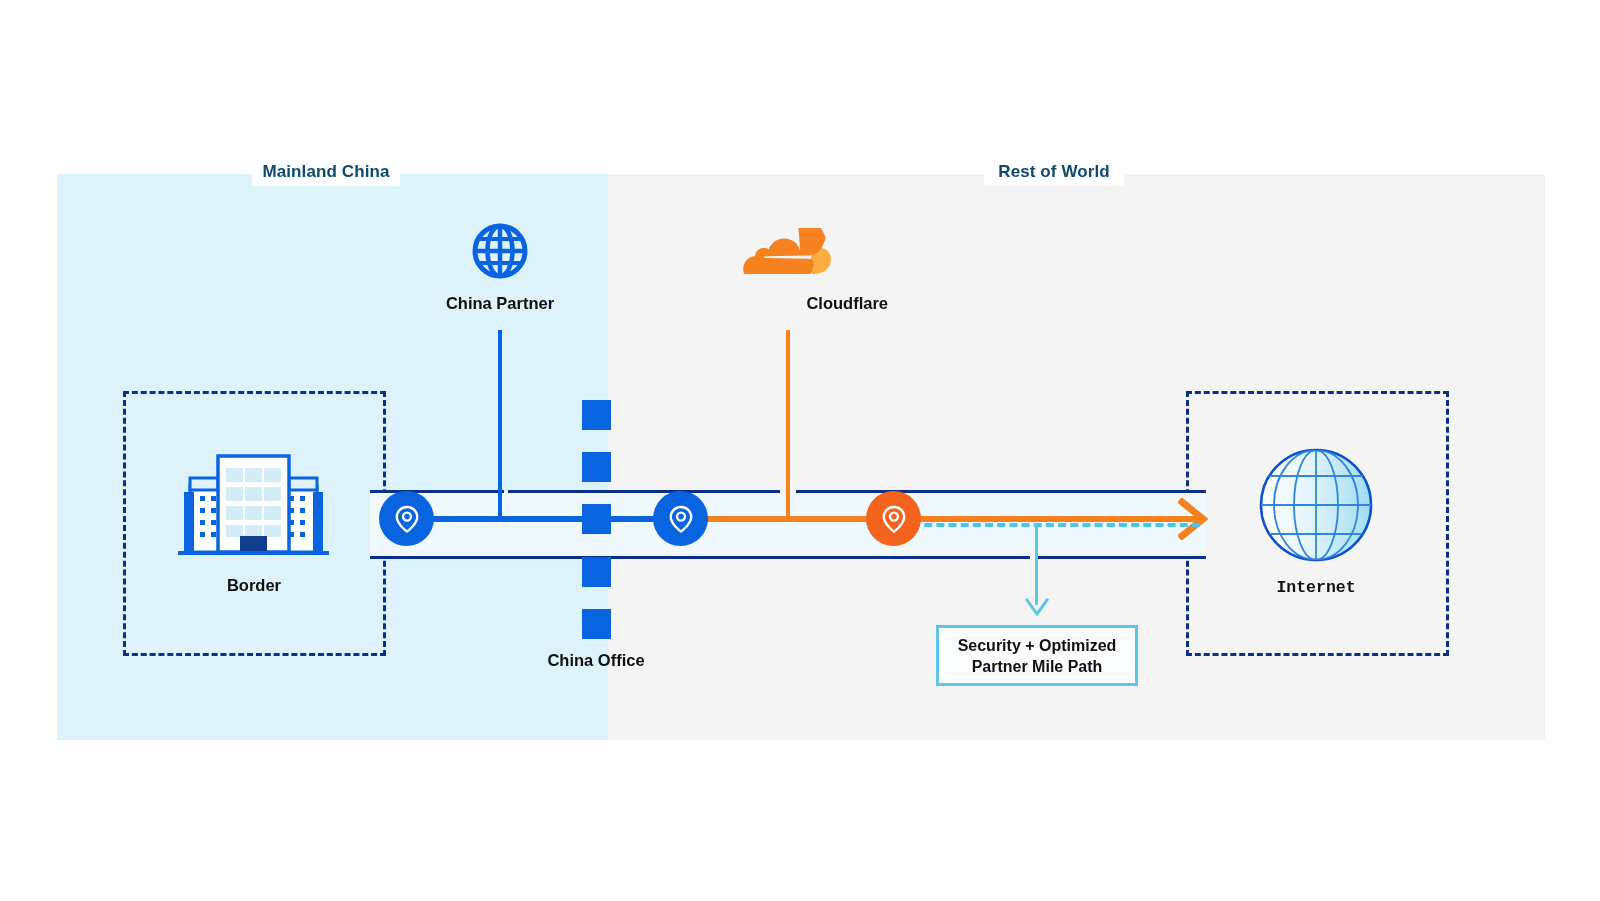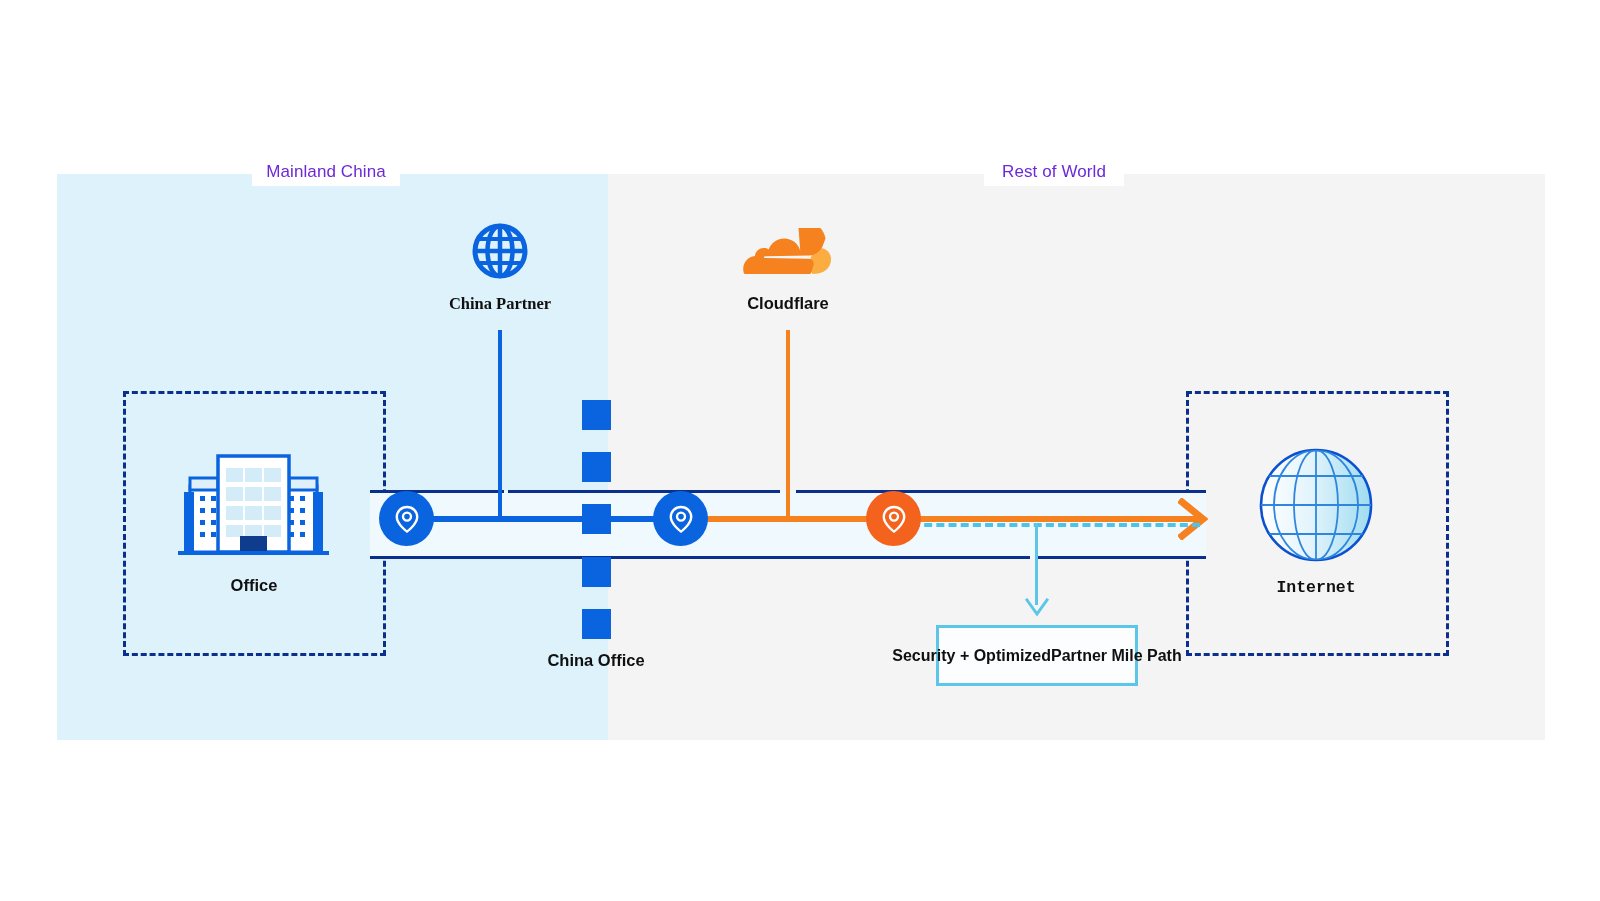--- a/index.html
+++ b/index.html
@@ -39,23 +39,23 @@
   .region-row {
     left: 608px;
     width: 937px;
     background: #f4f4f4;
   }
 
   
   .region-label {
     position: absolute;
     background: #ffffff;
-    color: #6d28d9;
+    color: #0c4a6e;
     font-size: 17px;
-    font-weight: normal;
+    font-weight: bold;
     letter-spacing: 0.1px;
     height: 28px;
     line-height: 28px;
     white-space: nowrap;
     text-align: center;
   }
   .region-label-china {
     left: 252px;
     top: 158px;
     width: 148px;
@@ -197,22 +197,22 @@
 
   
   .node-label {
     position: absolute;
     font-size: 16.5px;
     font-weight: bold;
     color: #101010;
     text-align: center;
     white-space: nowrap;
   }
-  .label-china-partner { left: 400px; top: 294px; width: 200px; font-family: Liberation Serif, serif; }
-  .label-cloudflare    { left: 688px; top: 294px; width: 200px; }
+  .label-china-partner { left: 400px; top: 294px; width: 200px; }
+  .label-cloudflare    { left: 688px; top: 294px; width: 200px; text-align: right; }
   .label-office        { left: 154px; top: 576px; width: 200px; }
   .label-internet      { left: 1216px; top: 578px; width: 200px; font-family: Liberation Mono, monospace; }
   .label-china-border  { left: 496px; top: 651px; width: 200px; }
 
   
   .icon-globe-partner {
     position: absolute;
     left: 471px;
     top: 222px;
     width: 58px;
@@ -244,20 +244,21 @@
   .callout {
     position: absolute;
     left: 936px;
     top: 625px;
     width: 202px;
     height: 61px;
     border: 3px solid #5bc6e8;
     box-sizing: border-box;
     background: #fbfdfe;
     display: flex;
+    flex-direction: column;
     align-items: center;
     justify-content: center;
   }
   .callout-line {
     font-size: 16px;
     font-weight: bold;
     color: #101010;
     line-height: 21px;
     white-space: nowrap;
   }
@@ -415,21 +416,21 @@
         <line x1="4" y1="88" x2="114" y2="88"></line>
         <line x1="59" y1="4" x2="59" y2="114"></line>
         <ellipse cx="59" cy="59" rx="22" ry="55"></ellipse>
         <ellipse cx="59" cy="59" rx="42" ry="55"></ellipse>
       </g>
     </svg>
   </div>
 
   <div class="node-label label-china-partner">China Partner</div>
   <div class="node-label label-cloudflare">Cloudflare</div>
-  <div class="node-label label-office">Office</div>
+  <div class="node-label label-office">Border</div>
   <div class="node-label label-internet">Internet</div>
   <div class="node-label label-china-border">China Office</div>
 
   <div class="callout">
     <div class="callout-line">Security + Optimized</div>
     <div class="callout-line">Partner Mile Path</div>
   </div>
 
 </div>
 

